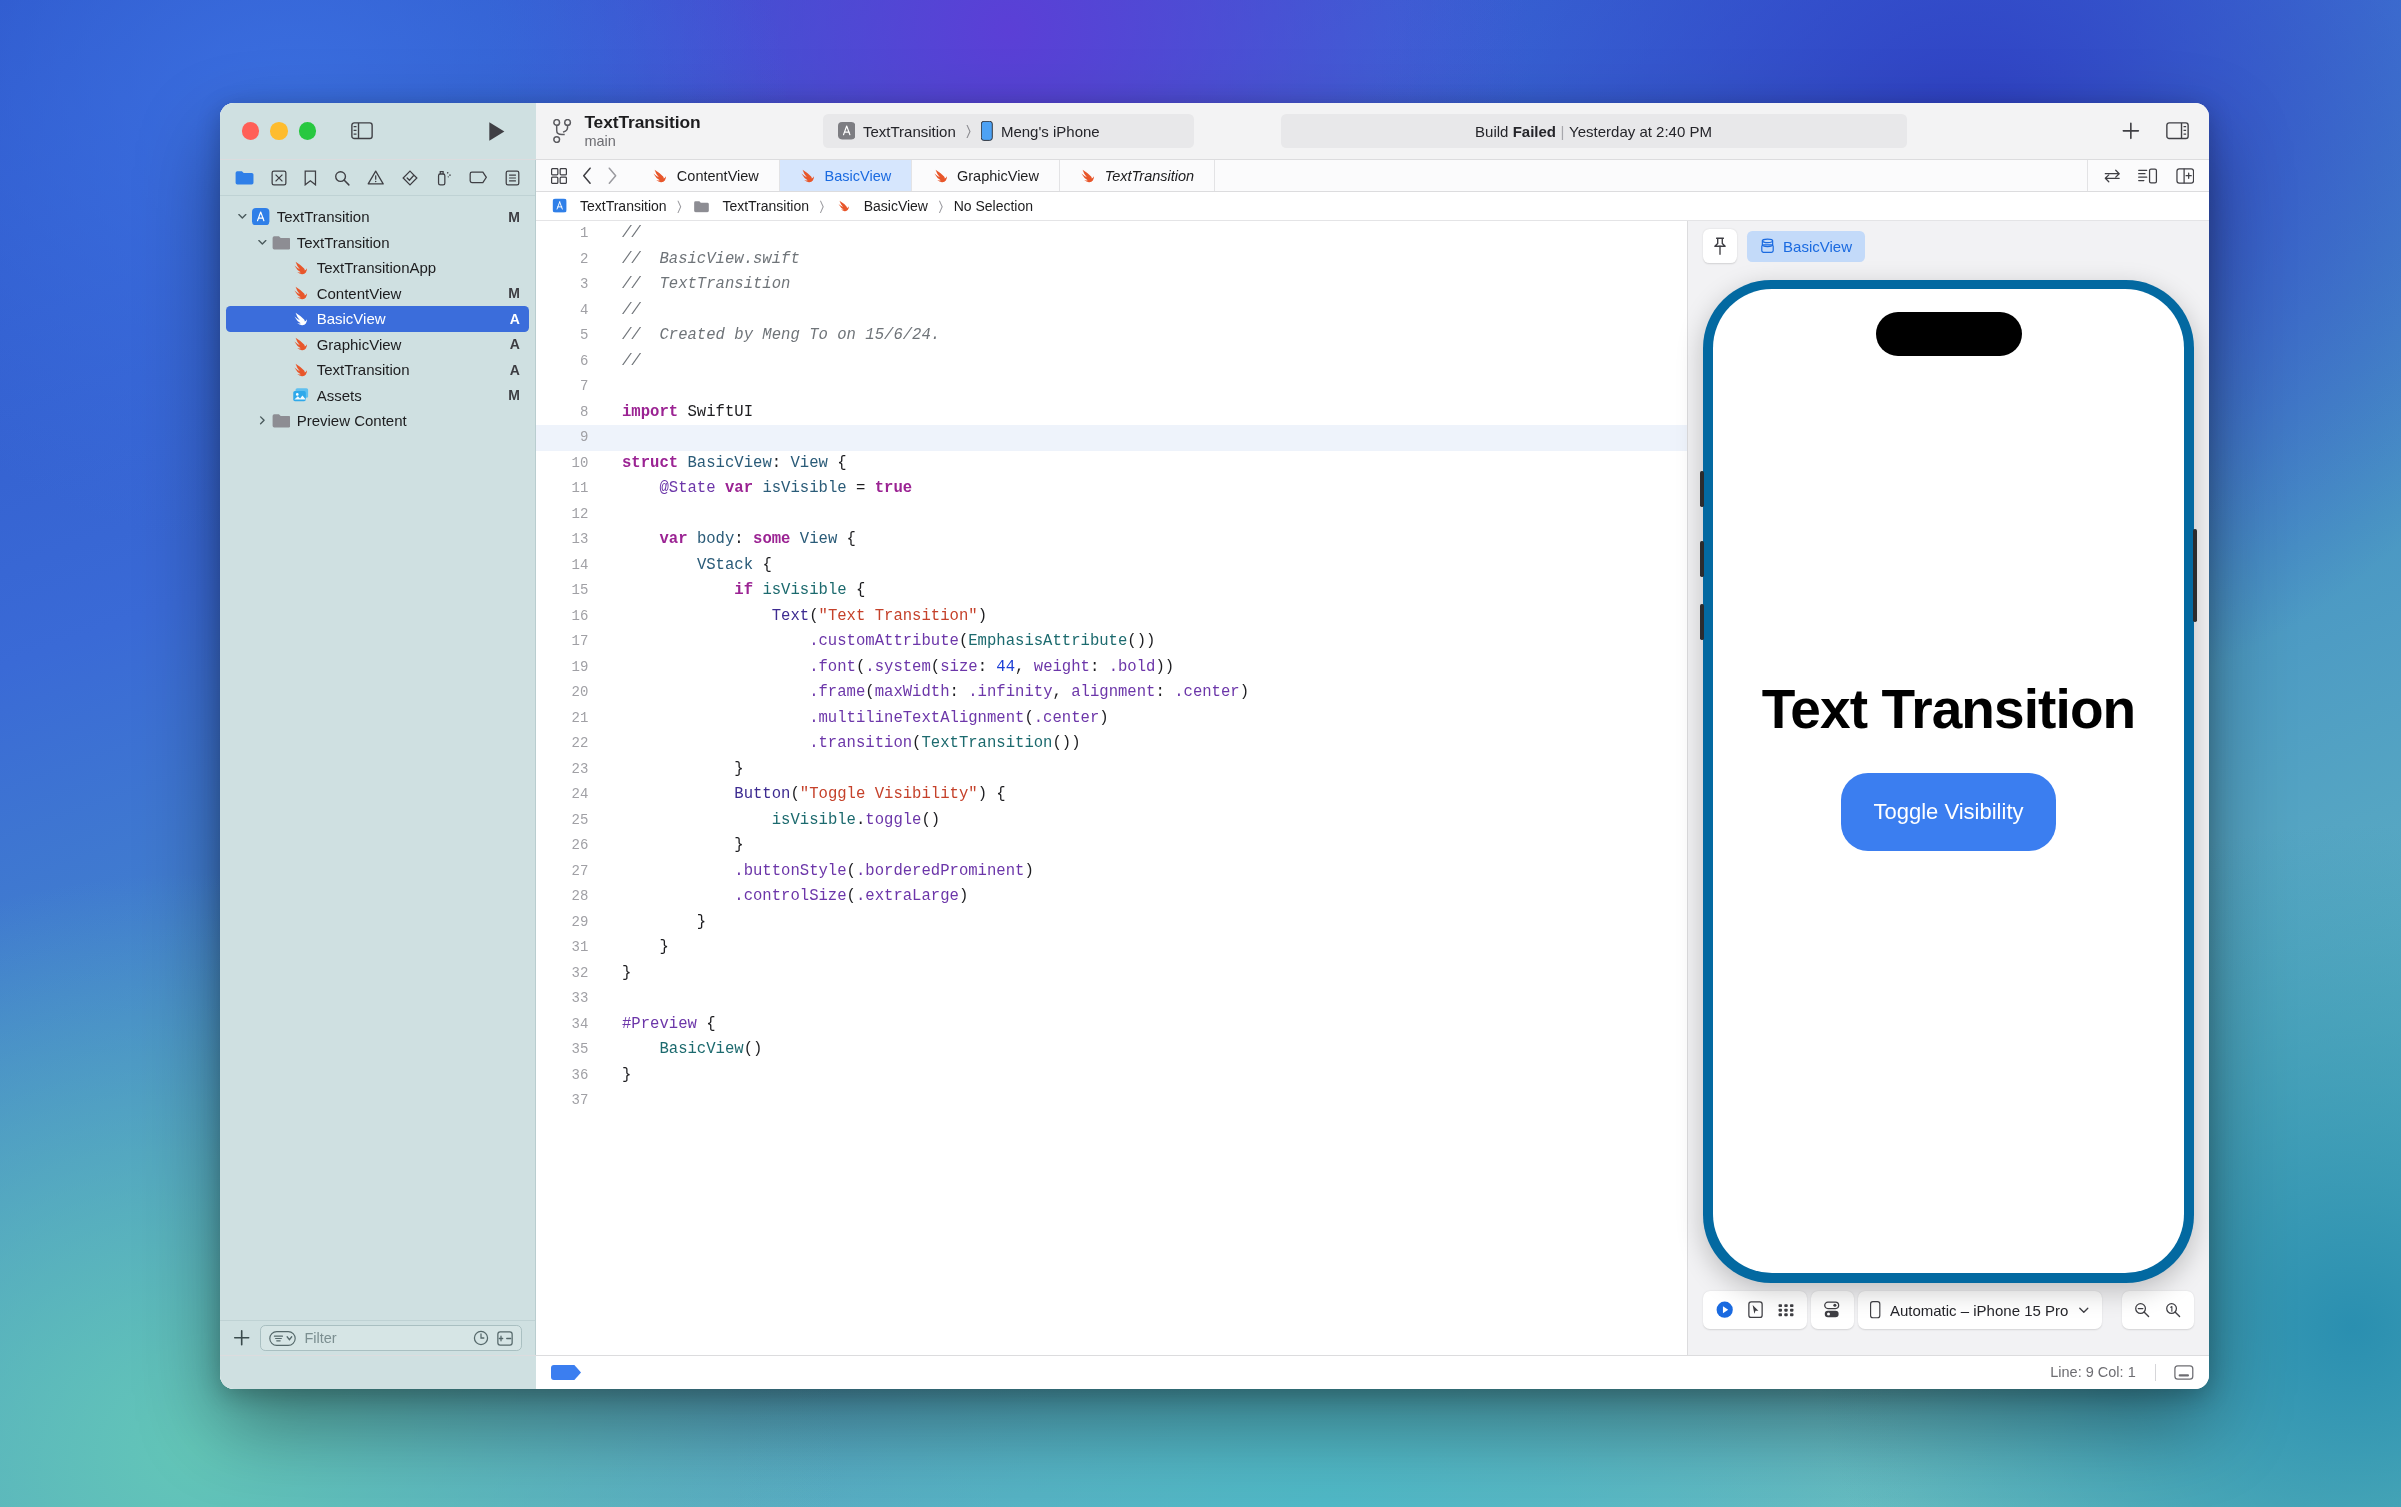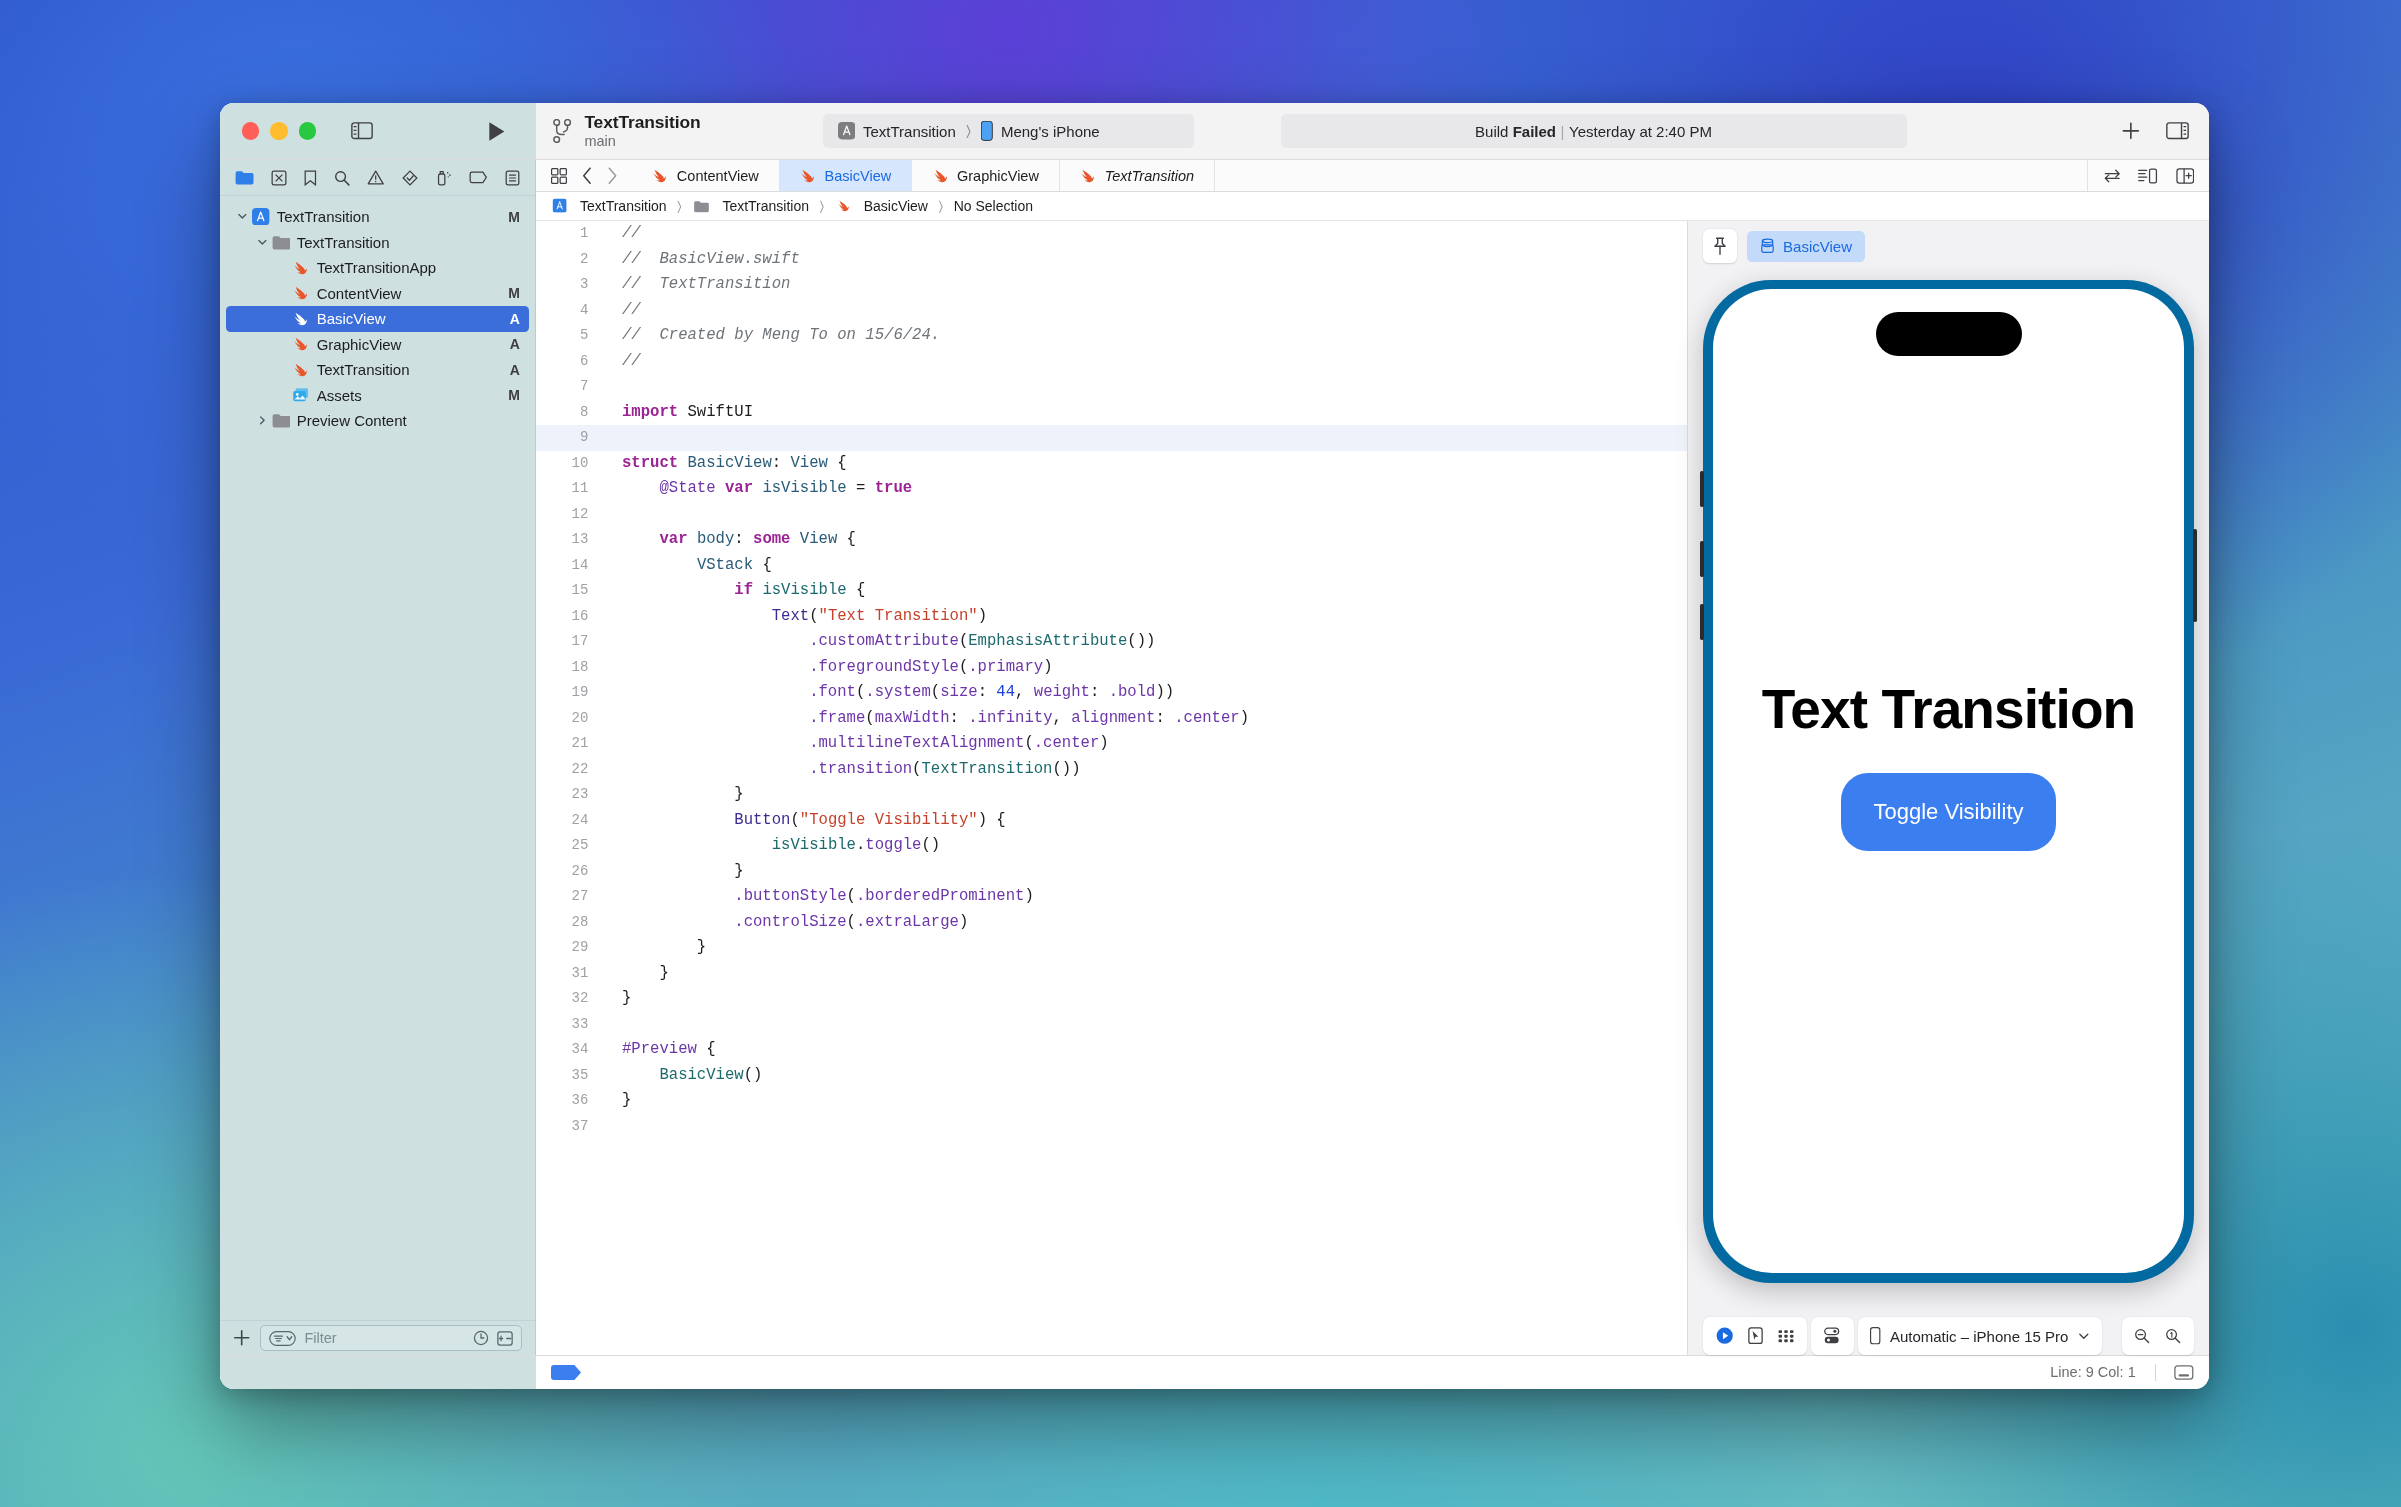--- a/index.html
+++ b/index.html
@@ -281,21 +281,21 @@
   .pv-button {
     margin-top: 32px;
     background: #3b7ef0; color: #fff;
     font-size: 22px;
     border-radius: 27px;
     padding: 26px 32px;
   }
 
   .canvas-bottom {
     height: 64px; flex: 0 0 64px;
-    display: flex; align-items: flex-end;
+    display: flex; align-items: flex-start;
     padding: 0 15px; gap: 4px;
   }
   .ctl-group {
     height: 38px; background: #fff; border-radius: 7px;
     display: flex; align-items: center; gap: 15px; padding: 0 12.7px;
     box-shadow: 0 0.6px 1.7px rgba(0,0,0,.13);
   }
   .ctl-device { gap: 9.3px; padding: 0 12.7px; }
   .dev-label { font-size: 15px; color: #26262b; white-space: nowrap; }
   .ctl-spacer { flex: 1 1 auto; }
@@ -793,25 +793,20 @@
             </div>
             <div class="coderow">
               <span class="gutter">16</span>
               <span class="ribbon on on"></span>
               <span class="src"><span class="c-pln">                </span><span class="c-fn">Text</span><span class="c-pln">(</span><span class="c-str">"Text Transition"</span><span class="c-pln">)</span></span>
             </div>
             <div class="coderow">
               <span class="gutter">17</span>
               <span class="ribbon on on"></span>
               <span class="src"><span class="c-pln">                    </span><span class="c-mem">.customAttribute</span><span class="c-pln">(</span><span class="c-typ2">EmphasisAttribute</span><span class="c-pln">())</span></span>
-            </div>
-            <div class="coderow">
-              <span class="gutter">18</span>
-              <span class="ribbon on on"></span>
-              <span class="src"><span class="c-pln">                    </span><span class="c-mem">.foregroundStyle</span><span class="c-pln">(</span><span class="c-mem">.primary</span><span class="c-pln">)</span></span>
             </div>
             <div class="coderow">
               <span class="gutter">19</span>
               <span class="ribbon on on"></span>
               <span class="src"><span class="c-pln">                    </span><span class="c-mem">.font</span><span class="c-pln">(</span><span class="c-mem">.system</span><span class="c-pln">(</span><span class="c-mem">size</span><span class="c-pln">: </span><span class="c-num">44</span><span class="c-pln">, </span><span class="c-mem">weight</span><span class="c-pln">: </span><span class="c-mem">.bold</span><span class="c-pln">))</span></span>
             </div>
             <div class="coderow">
               <span class="gutter">20</span>
               <span class="ribbon on on"></span>
               <span class="src"><span class="c-pln">                    </span><span class="c-mem">.frame</span><span class="c-pln">(</span><span class="c-mem">maxWidth</span><span class="c-pln">: </span><span class="c-mem">.infinity</span><span class="c-pln">, </span><span class="c-mem">alignment</span><span class="c-pln">: </span><span class="c-mem">.center</span><span class="c-pln">)</span></span>

